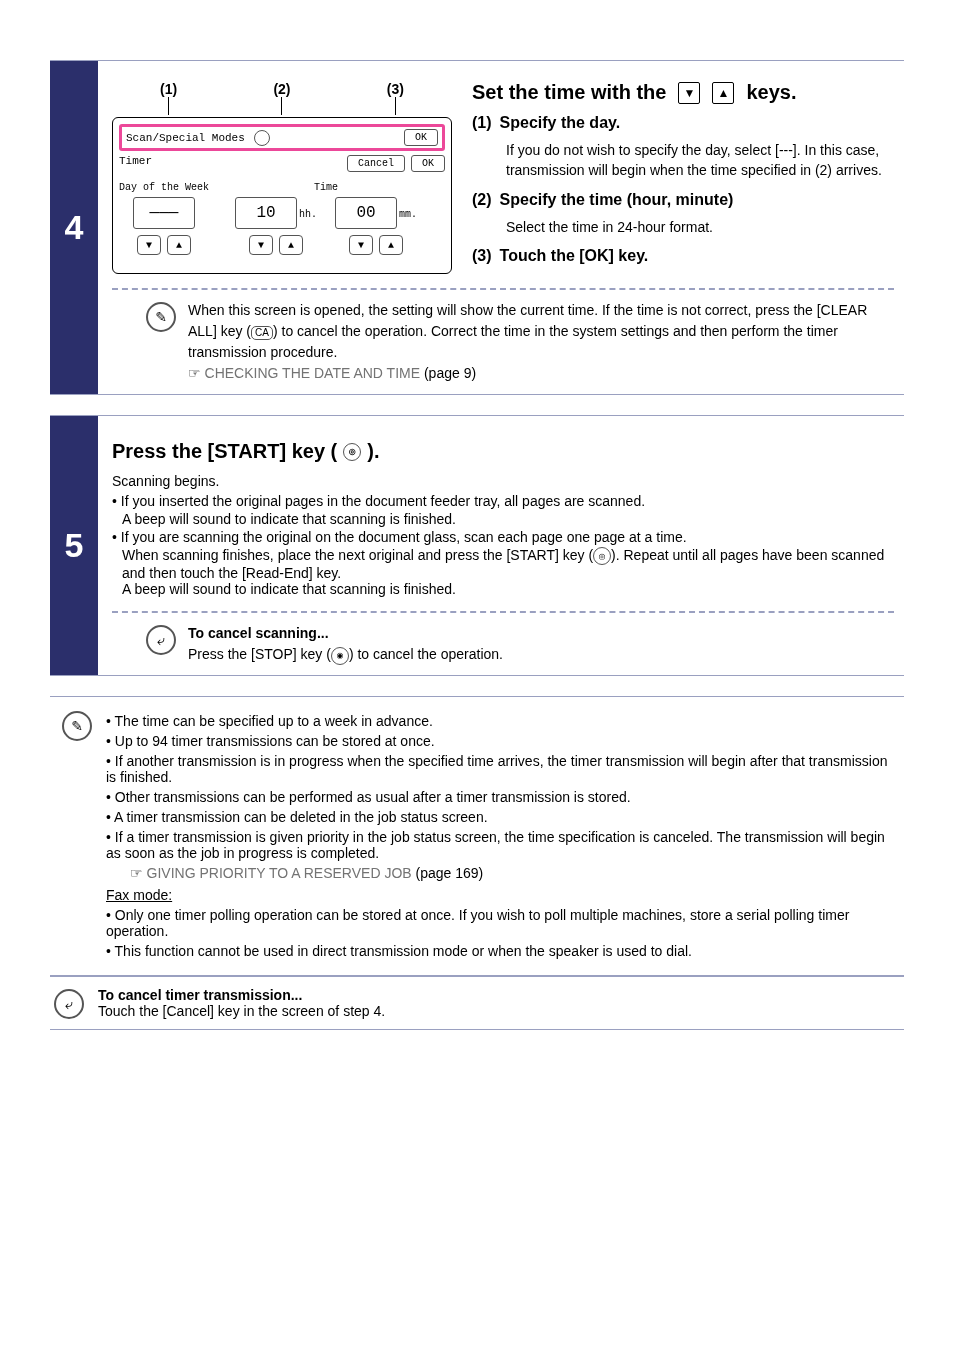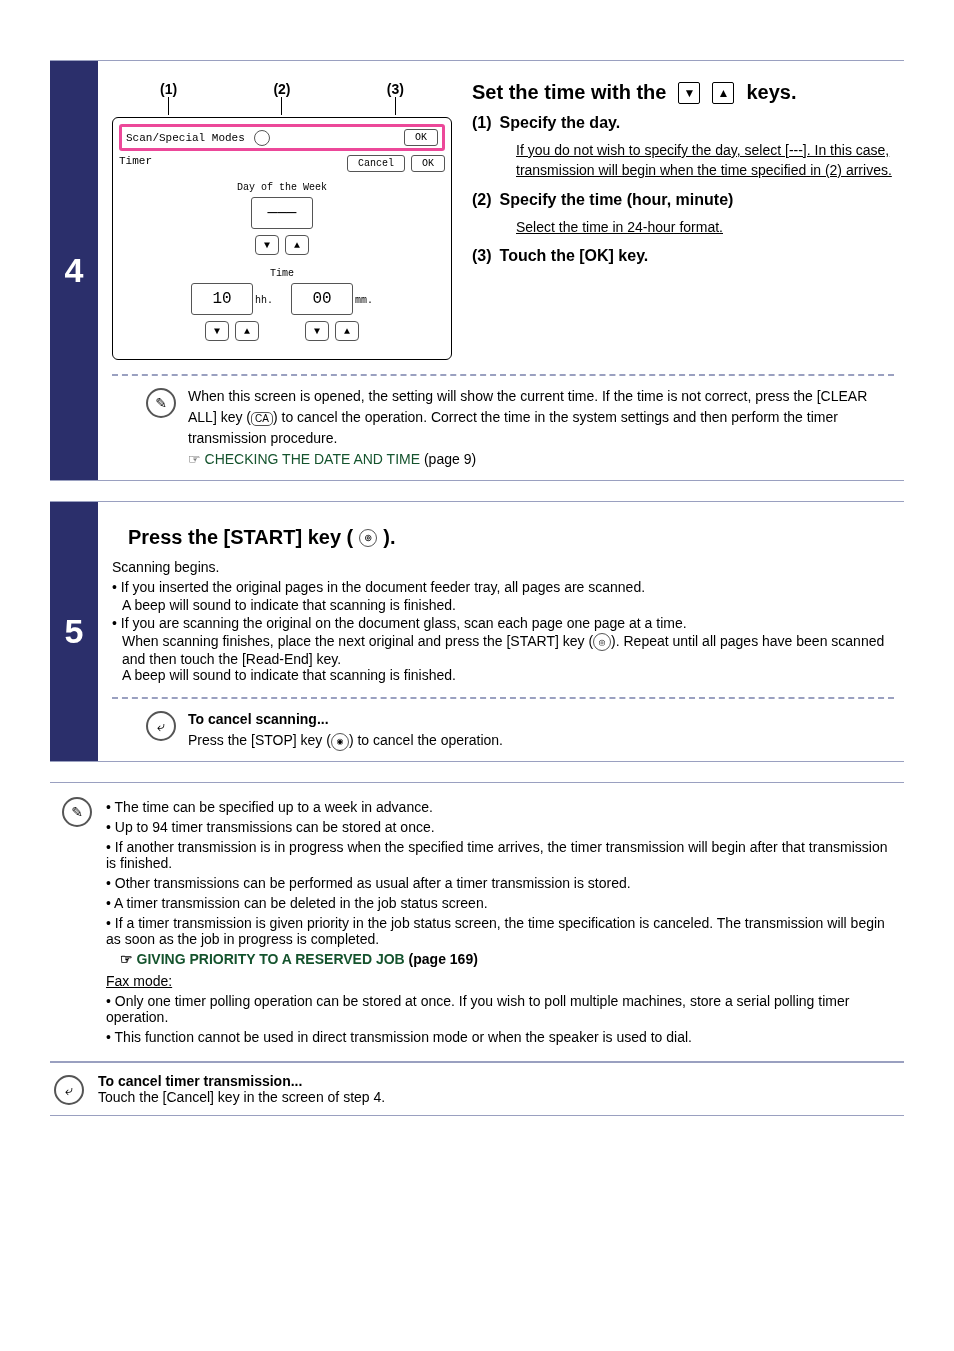--- a/index.html
+++ b/index.html
@@ -71,24 +71,23 @@
   }
   .mini-btn {
     border: 1px solid #555;
     border-radius: 3px;
     padding: 2px 10px;
     font-size: 10px;
     text-align: center;
   }
   .timer-body {
     display: flex;
-    gap: 13px;
+    gap: 26px;
     justify-content: flex-start;
     padding: 10px 0 0;
-    flex-direction: column;
   }
   .field-group {
     text-align: center;
   }
   .field-label {
     font-size: 10px;
     margin-bottom: 4px;
     display:block;
   }
   .big-val {
@@ -131,21 +130,21 @@
     width: 20px;
     height: 20px;
     display: inline-flex;
     align-items: center;
     justify-content: center;
     font-size: 12px;
   }
   .substep { display:flex; gap:8px; margin-bottom:8px; }
   .substep .num { font-weight:bold; font-size:16px;}
   .substep .title { font-weight:bold; font-size:16px; margin:0;}
-  .substep-desc { font-size:14px; margin:4px 0 10px 44px; line-height:1.45;text-decoration:underline;}
+  .substep-desc { font-size:14px; margin:4px 0 10px 34px; line-height:1.45;}
   .dashed-sep {
     border: none;
     border-top: 2px dashed #9aa0c0;
     margin: 14px 0 10px;
   }
   .note-row {
     display: flex;
     gap: 12px;
     align-items: flex-start;
     font-size: 14px;
@@ -159,47 +158,47 @@
     flex:0 0 26px;
     display:flex;align-items:center;justify-content:center;
     font-size:14px;
     margin-top:2px;
   }
   .ca-key {
     border:1px solid #555; border-radius:5px; padding:0 3px; font-size:10px;
     display:inline-block; line-height:1.2;
   }
   .pointer {display:inline-block; margin-right:4px;}
-  .link { color:#14532d; }
+  .link { color:#737373; }
   .circle-key {
     border:1px solid #555; border-radius:50%;
     width:16px;height:16px;display:inline-flex;
     align-items:center;justify-content:center;
     font-size:8px; vertical-align:middle;
   }
   .step5 .step-body{ padding-top:24px;}
   .step5 h2 {
-    font-size:20px; font-weight:bold; margin:0 16px 10px;
+    font-size:20px; font-weight:bold; margin:0 0 10px;
     display:flex;align-items:center;gap:6px;
   }
   .bullets { padding-left:0; margin:4px 0; list-style:none;}
   .bullets li::before { content:"• "; }
   .bullets li {margin:2px 0 2px 0; font-size:14px;}
   .big-note-block {
     border-top:1px solid #9aa0c0;
     border-bottom:1px solid #9aa0c0;
     display:flex;
     padding:12px 4px;
     gap:14px;
     align-items:flex-start;
   }
   .big-note-block .note-icon{ margin-left:8px;}
   .big-note-block ul{ margin:0; padding:0; list-style:none; flex:1;}
   .big-note-block li{ margin:4px 0; font-size:14px;}
-  .big-note-block li.indent{ margin-left:14px;font-weight:bold;}
+  .big-note-block li.indent{ margin-left:24px;}
   .foot-note-block{
     border-top:1px solid #9aa0c0;
     border-bottom:1px solid #9aa0c0;
     display:flex;
     padding:10px 4px;
     gap:14px;
     align-items:flex-start;
   }
   .pgnum{
     text-align:center;

